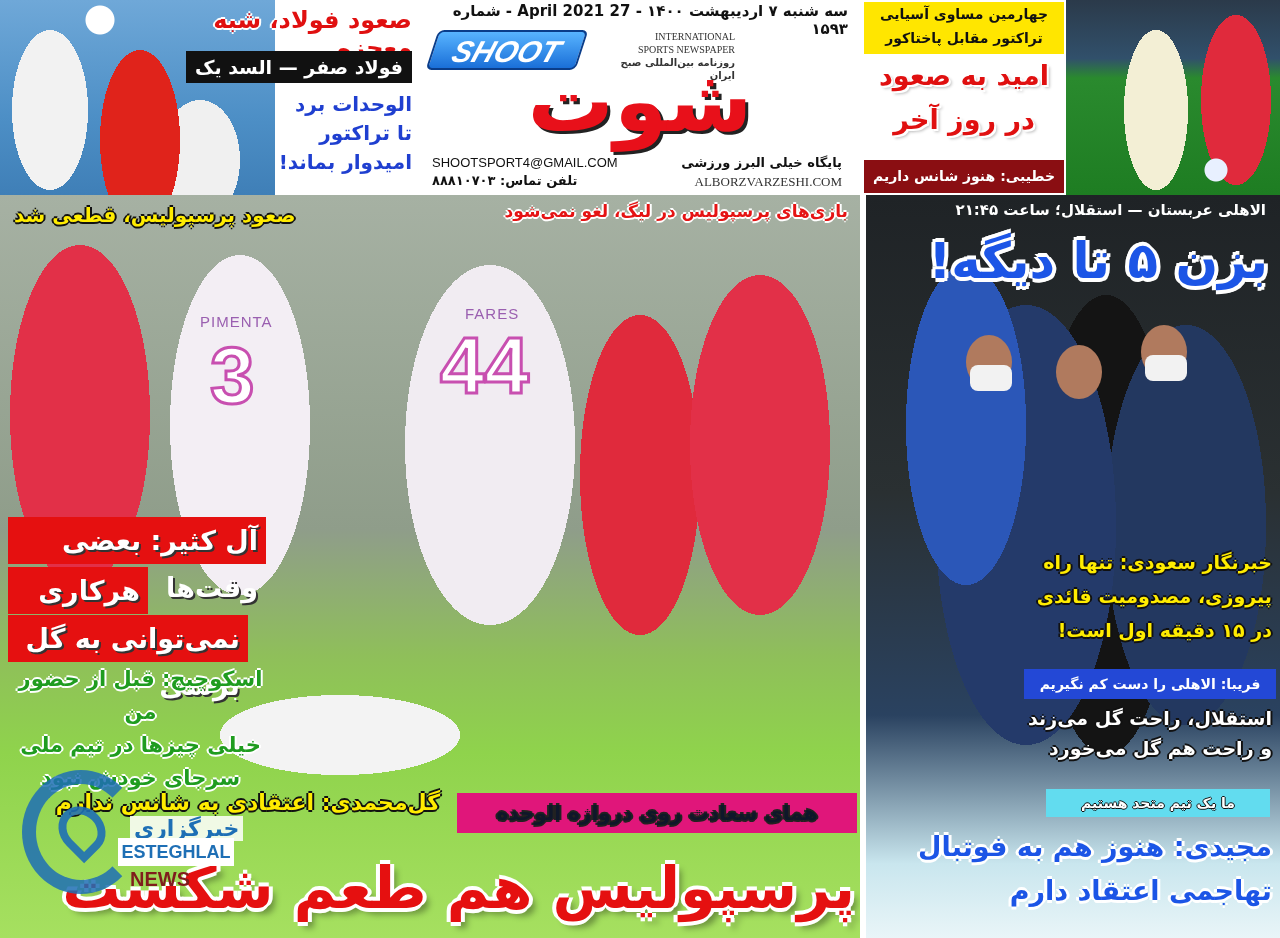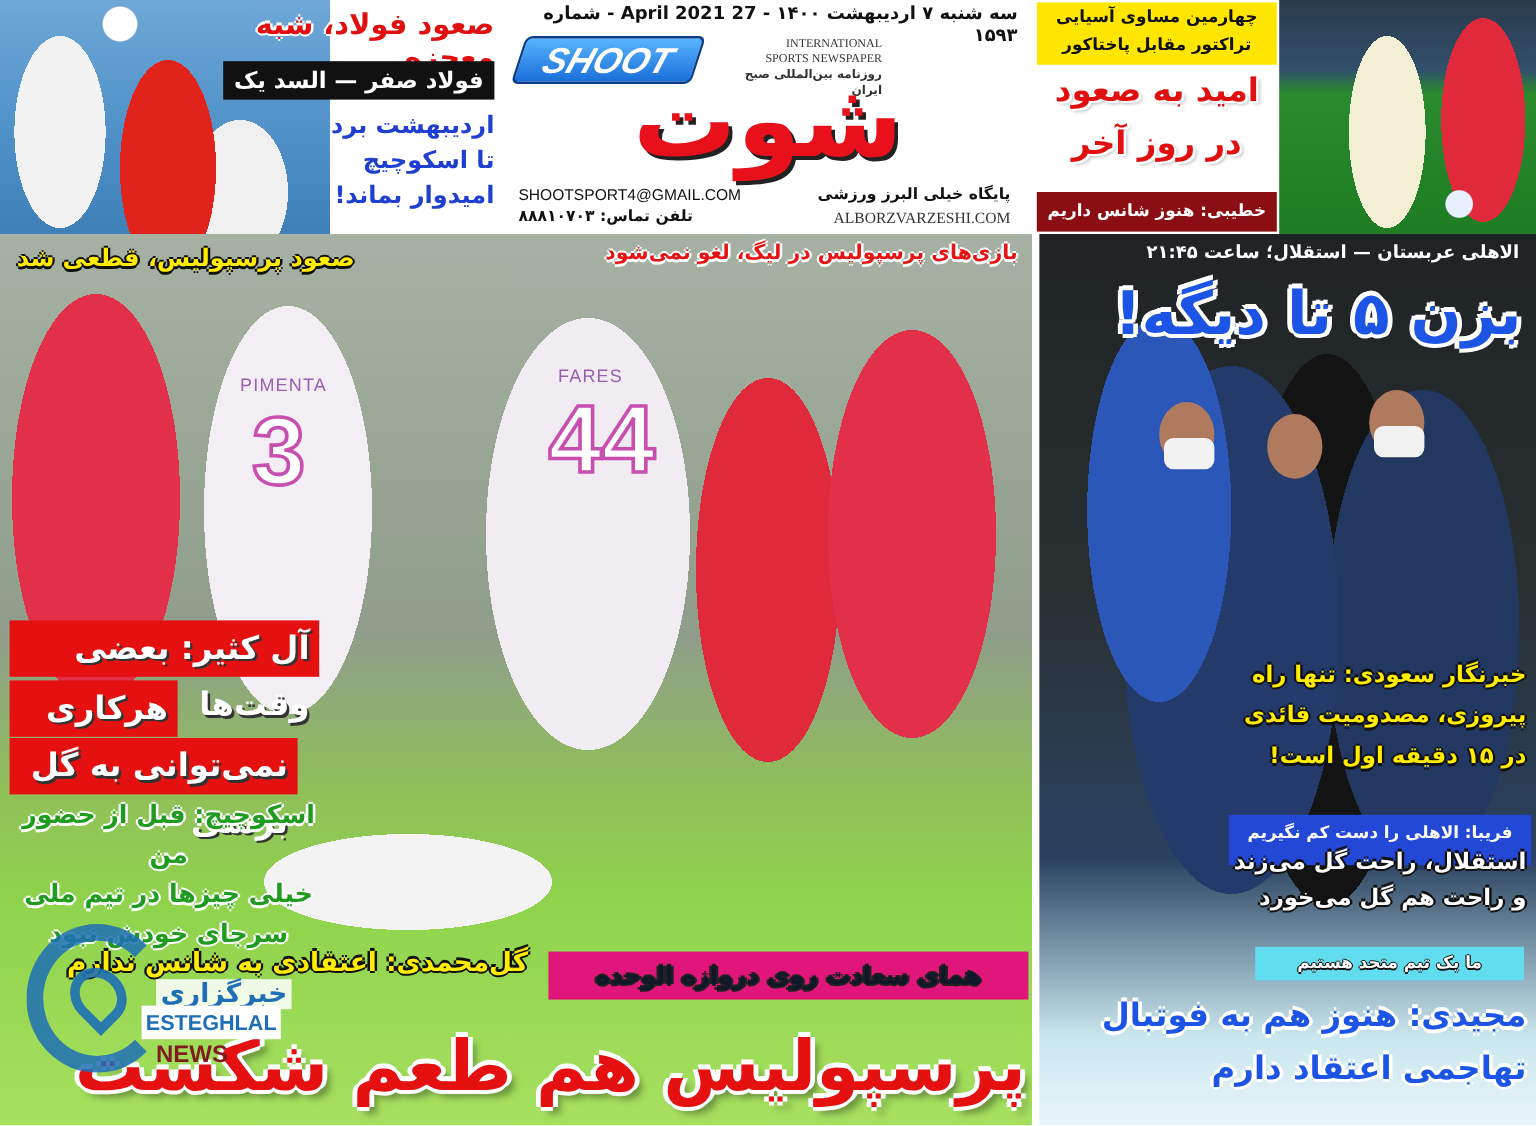--- a/index.html
+++ b/index.html
@@ -138,42 +138,42 @@
     .rc-kicker { position: absolute; right: 14px; top: 6px; font-size: 15px; color: #fff; }
     .rc-head { position: absolute; right: 12px; top: 30px; font-size: 50px; color: #1c55e6;
       font-weight: bold; line-height: 72px;
       text-shadow: 4px 0 #fff, -4px 0 #fff, 0 4px #fff, 0 -4px #fff, 3px 3px #fff, -3px -3px #fff; margin-left: 24px; }
     .face { position: absolute; width: 46px; height: 54px; border-radius: 50%; background: #b07a5e; }
     .mask { position: absolute; width: 42px; height: 26px; border-radius: 8px; background: #f2f2f2; }
 
     .rc-yellow { position: absolute; right: 8px; top: 350px; width: 270px; font-size: 19px;
       line-height: 34px; color: #ffec00; text-align: right;
       text-shadow: 2px 0 #111, -2px 0 #111, 0 2px #111, 0 -2px #111; }
-    .rc-bluebar { position: absolute; right: 4px; top: 484px; width: 252px; height: 42px;
+    .rc-bluebar { position: absolute; right: 4px; top: 474px; width: 252px; height: 30px;
       background: #2348d6; color: #fff; font-size: 14px; line-height: 30px; text-align: center; }
     .rc-white { position: absolute; right: 8px; top: 508px; width: 280px; font-size: 19px;
       line-height: 30px; color: #fff; text-align: right;
       text-shadow: 2px 0 #111, -2px 0 #111, 0 2px #111, 0 -2px #111; }
     .rc-cyanbar { position: absolute; right: 10px; top: 594px; width: 224px; height: 28px;
       background: #62dcef; color: #fff; font-size: 14px; line-height: 28px; text-align: center;
       text-shadow: 1px 0 #111, -1px 0 #111, 0 1px #111, 0 -1px #111; }
     .rc-bottom { position: absolute; right: 8px; top: 630px; width: 410px; font-size: 27px;
       line-height: 44px; color: #1c55e6; text-align: right; font-weight: bold;
       text-shadow: 3px 0 #fff, -3px 0 #fff, 0 3px #fff, 0 -3px #fff; }
   </style>
 </head>
 <body>
 
 <div id="top-left-photo" class="abs"></div>
 <div id="top-left-text" class="abs">
   <div class="tl-head rtl bold">صعود فولاد، شبه معجزه</div>
   <div class="tl-score rtl bold">فولاد صفر — السد یک</div>
   <div class="tl-sub rtl bold">
-    <div>اردیبهشت برد</div>
-    <div>تا اسکوچیچ</div>
+    <div>الوحدات برد</div>
+    <div>تا تراکتور</div>
     <div>امیدوار بماند!</div>
   </div>
 </div>
 
 <div id="masthead" class="abs">
   <div class="mh-date rtl bold">سه شنبه ۷ اردیبهشت ۱۴۰۰ - 27 April 2021 - شماره ۱۵۹۳</div>
   <div class="mh-shoot-en bold">SHOOT</div>
   <div class="mh-intl">
     <div>INTERNATIONAL</div>
     <div>SPORTS NEWSPAPER</div>
@@ -197,21 +197,21 @@
     <div>در روز آخر</div>
   </div>
   <div class="tr-bar rtl bold">خطیبی: هنوز شانس داریم</div>
 </div>
 <div id="top-right-photo" class="abs"></div>
 
 <div id="main-photo" class="abs">
   <div class="jersey-name" style="left:200px; top:118px;">PIMENTA</div>
   <div class="jersey-num" style="left:210px; top:135px;">3</div>
   <div class="jersey-name" style="left:465px; top:110px;">FARES</div>
-  <div class="jersey-num" style="left:440px; top:125px;margin-left:17px;">44</div>
+  <div class="jersey-num" style="left:440px; top:125px;">44</div>
 
   <div class="mp-topleft rtl bold">صعود پرسپولیس، قطعی شد</div>
   <div class="mp-topright rtl bold">بازی‌های پرسپولیس در لیگ، لغو نمی‌شود</div>
 
   <div class="red-block rtl bold" style="left:8px; top:322px; width:258px;">آل کثیر: بعضی وقت‌ها</div>
   <div class="red-block rtl bold" style="left:8px; top:372px; width:140px;">هرکاری کنی</div>
   <div class="red-block rtl bold" style="left:8px; top:420px; width:240px;">نمی‌توانی به گل برسی</div>
 
   <div class="green-quote rtl bold">
     <div>اسکوچیچ: قبل از حضور من</div>

